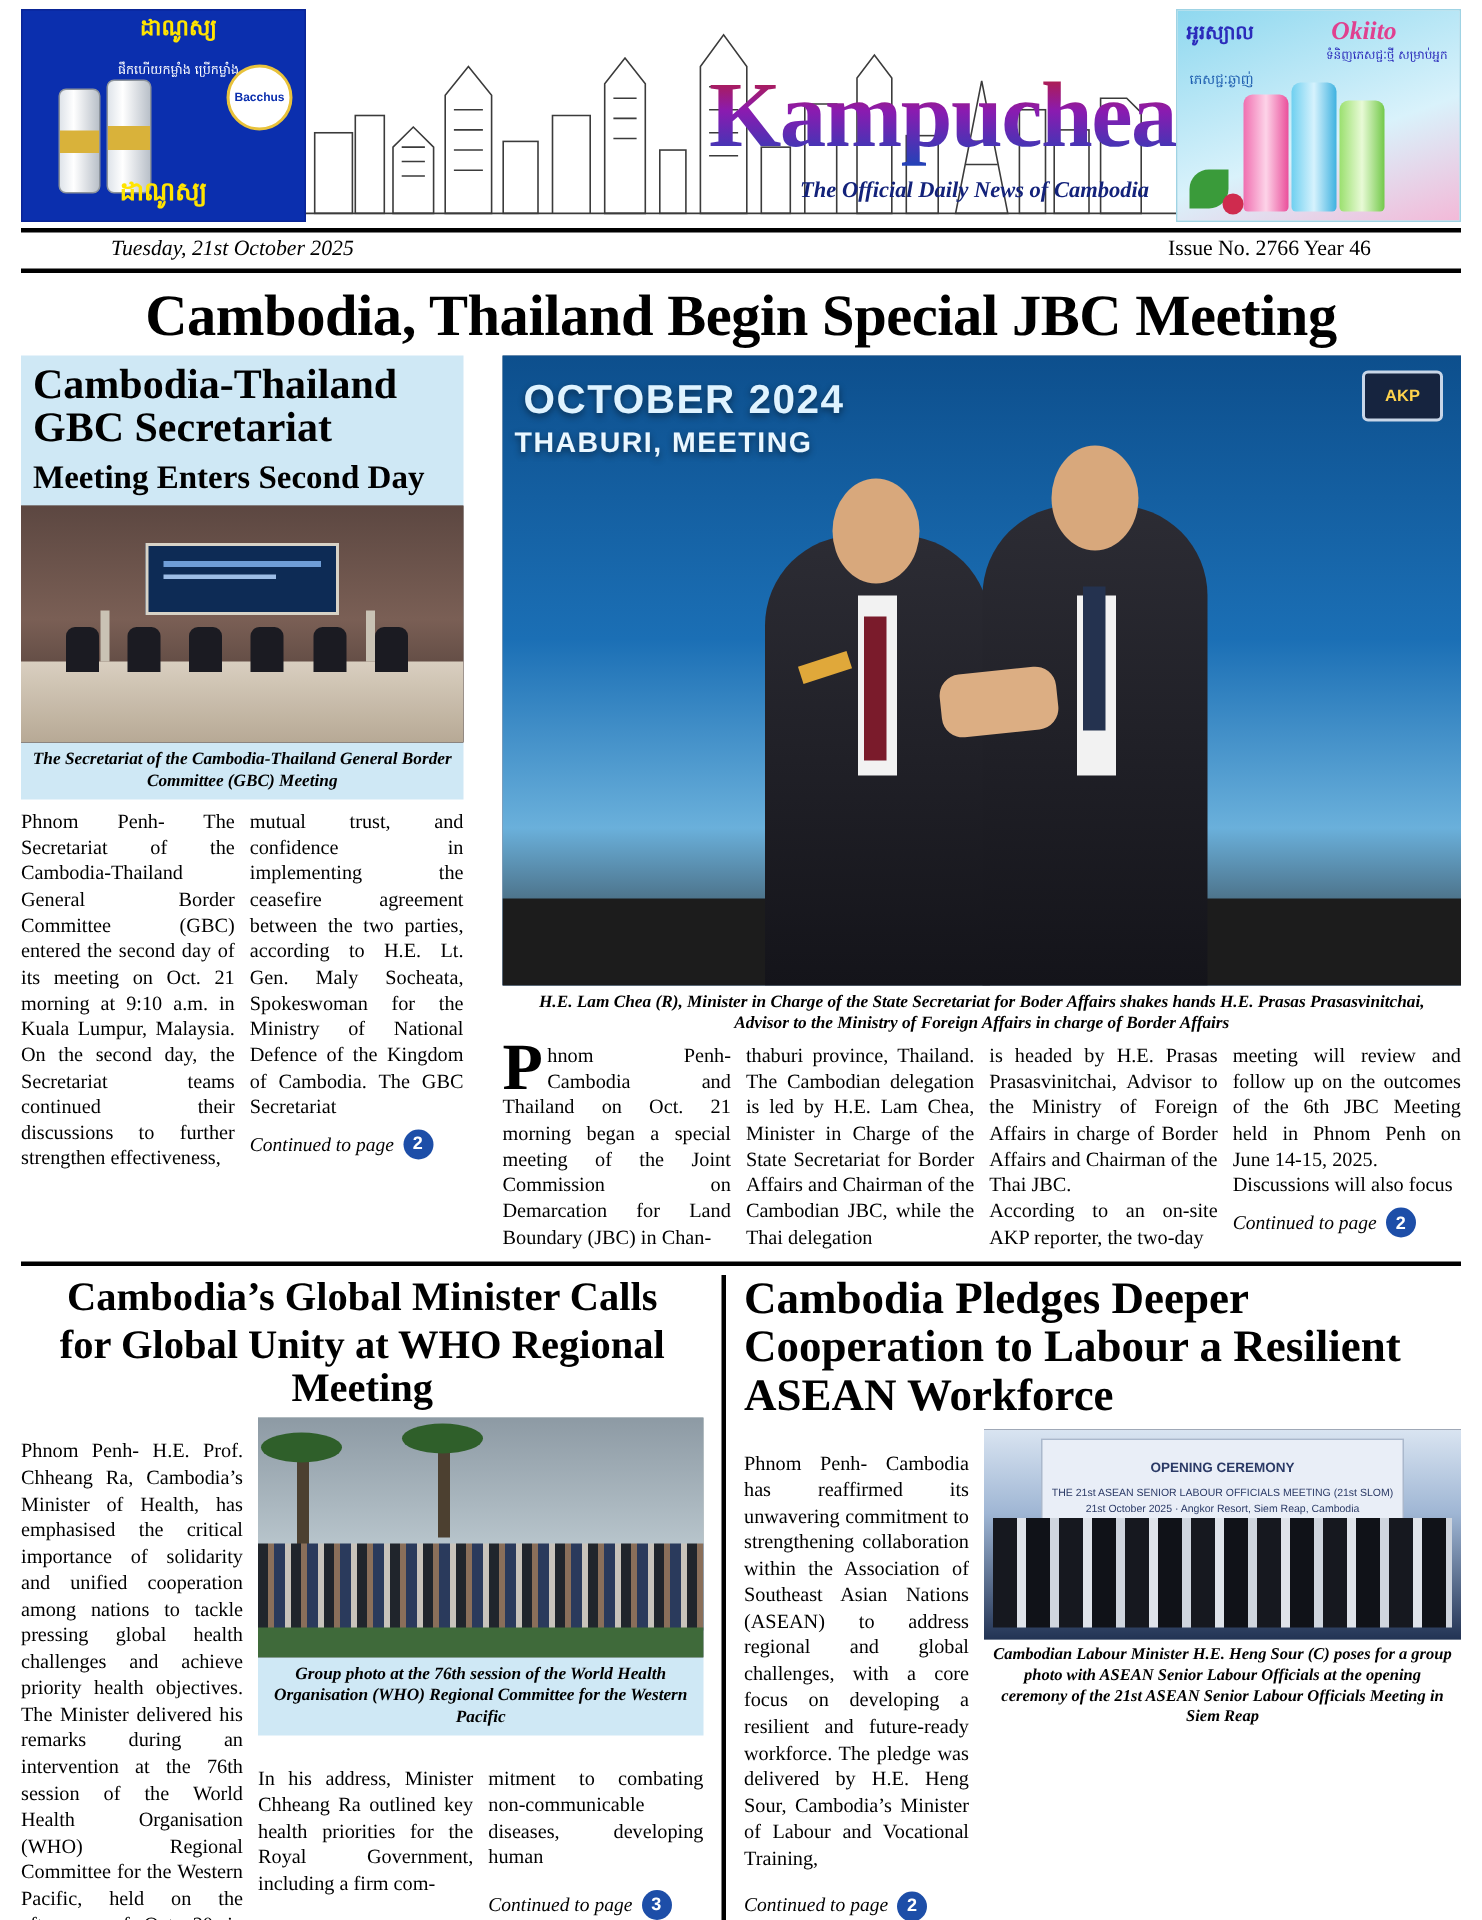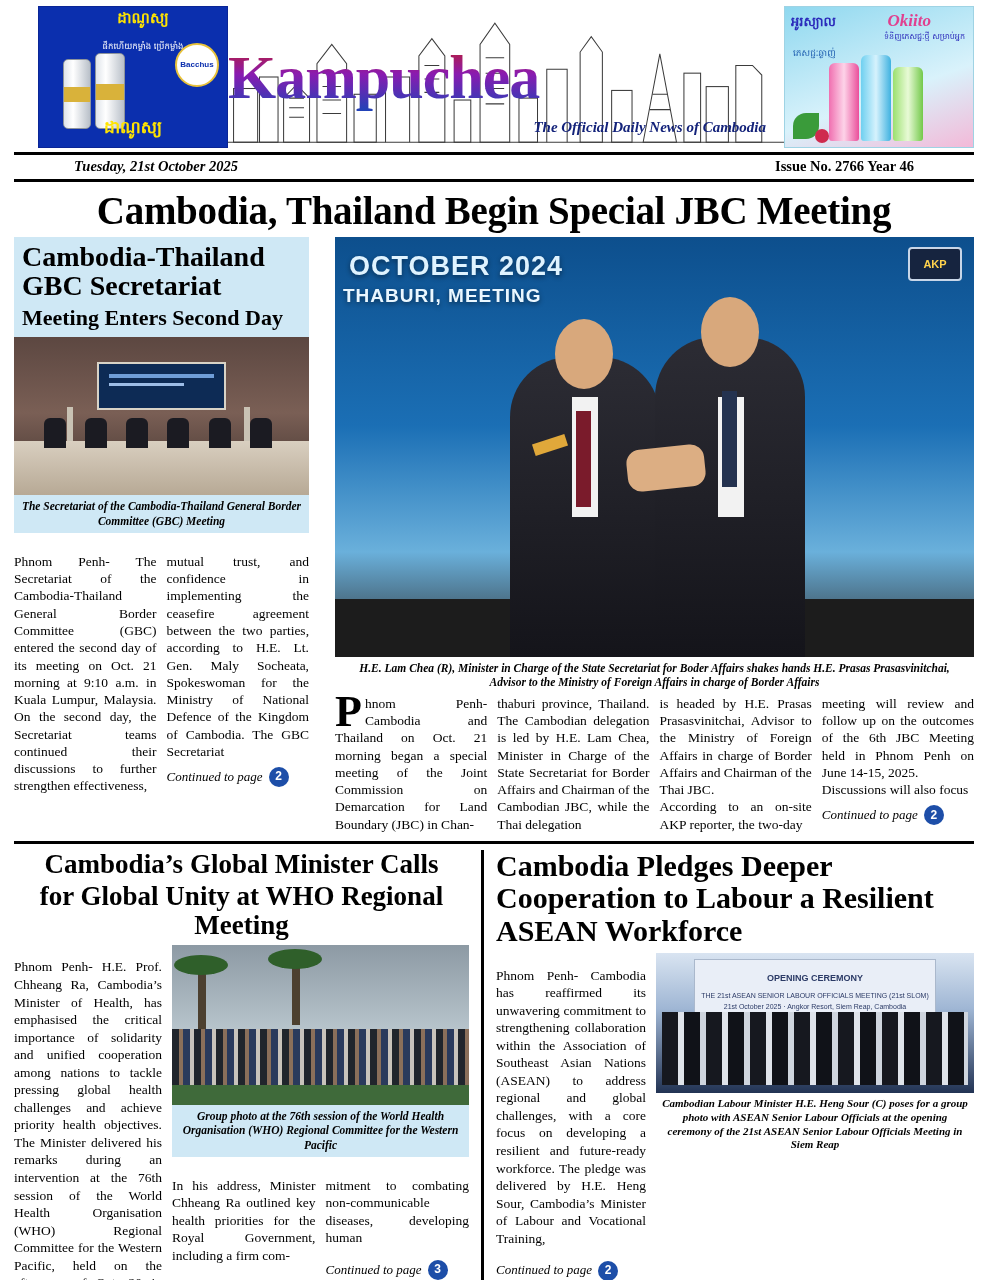--- a/index.html
+++ b/index.html
@@ -7,21 +7,21 @@
   body {
     width: 988px;
     height: 1280px;
     background: #ffffff;
     font-family: "Liberation Serif", serif;
     overflow: hidden;
   }
   .page { width: 988px; height: 1280px; position: relative; padding: 0 14px; }
 
   
-  .masthead { display: flex; align-items: stretch; height: 148px; padding-top: 6px; margin-left: 24px; }
+  .masthead { display: flex; align-items: stretch; height: 148px; padding-top: 6px; }
   .ad-left {
     width: 190px; background: #0b2fae; position: relative; overflow: hidden;
     border: 1px solid #0a2596;
   }
   .ad-left .khmer-top {
     position: absolute; top: 4px; left: 26px; right: 6px;
     color: #ffe400; font-family: "DejaVu Sans", sans-serif; font-weight: bold;
     font-size: 15px; line-height: 1.05; text-align: center;
   }
   .ad-left .khmer-sub {
@@ -53,21 +53,21 @@
   }
 
   .title-wrap {
     flex: 1; position: relative; overflow: hidden;
     background: #ffffff;
   }
   .skyline {
     position: absolute; inset: 0; width: 100%; height: 100%;
   }
   .paper-title {
-    position: absolute; left: 0; right: 0; top: 36px; text-align: left;
+    position: absolute; left: 0; right: 0; top: 36px; text-align: right;
     font-size: 62px; font-weight: bold; letter-spacing: -1px;
     font-family: "Liberation Serif", serif;
     background: linear-gradient(180deg, #c21d1d 0%, #8a1bb0 45%, #1b45b8 100%);
     -webkit-background-clip: text; background-clip: text; color: transparent;
     text-shadow: none;
   }
   .paper-sub {
     position: absolute; right: 18px; bottom: 12px;
     font-size: 15px; font-style: italic; font-weight: bold; color: #13227a;
   }
@@ -101,21 +101,21 @@
   }
   .ad-right .berry {
     position: absolute; left: 30px; bottom: 4px; width: 14px; height: 14px;
     background: #cf2b4e; border-radius: 50%;
   }
 
   
   .rule-top { border-top: 3px solid #000; margin-top: 4px; }
   .datebar {
     display: flex; justify-content: space-between; align-items: center;
-    font-size: 14.5px; padding: 3px 60px 4px 60px; font-style: italic; font-weight: bold;
+    font-size: 14.5px; padding: 3px 60px 4px 60px; font-style: italic;
   }
   .datebar .issue { font-style: normal; }
   .rule-bot { border-top: 3px solid #000; }
 
   
   .main-headline {
     text-align: center; font-size: 39px; font-weight: bold; letter-spacing: -0.3px;
     padding: 9px 0 7px; line-height: 1;
   }
 
@@ -336,21 +336,21 @@
         <div class="table"></div>
         <div class="seat" style="left:10%"></div>
         <div class="seat" style="left:24%"></div>
         <div class="seat" style="left:38%"></div>
         <div class="seat" style="left:52%"></div>
         <div class="seat" style="left:66%"></div>
         <div class="seat" style="left:80%"></div>
       </div>
       <div class="photo-caption cap-blue">The Secretariat of the Cambodia-Thailand General Border Committee (GBC) Meeting</div>
 
-      <div class="body-cols" style="margin-top:20px">
+      <div class="body-cols" style="margin-top:6px">
         <div class="c">
             <p>Phnom Penh- The Secretariat of the Cambodia-Thailand General Border Committee (GBC) entered the second day of its meeting on Oct. 21 morning at 9:10 a.m. in Kuala Lumpur, Malaysia. On the second day, the Secretariat teams continued their discussions to further strengthen effectiveness,</p>
           </div>
         <div class="c">
           <p>mutual trust, and confidence in implementing the ceasefire agreement between the two parties, according to H.E. Lt. Gen. Maly Socheata, Spokeswoman for the Ministry of National Defence of the Kingdom of Cambodia. The GBC Secretariat</p>
           <div class="cont-line">
             <span>Continued to page</span>
             <span class="pagepill">2</span>
           </div>
         </div>

